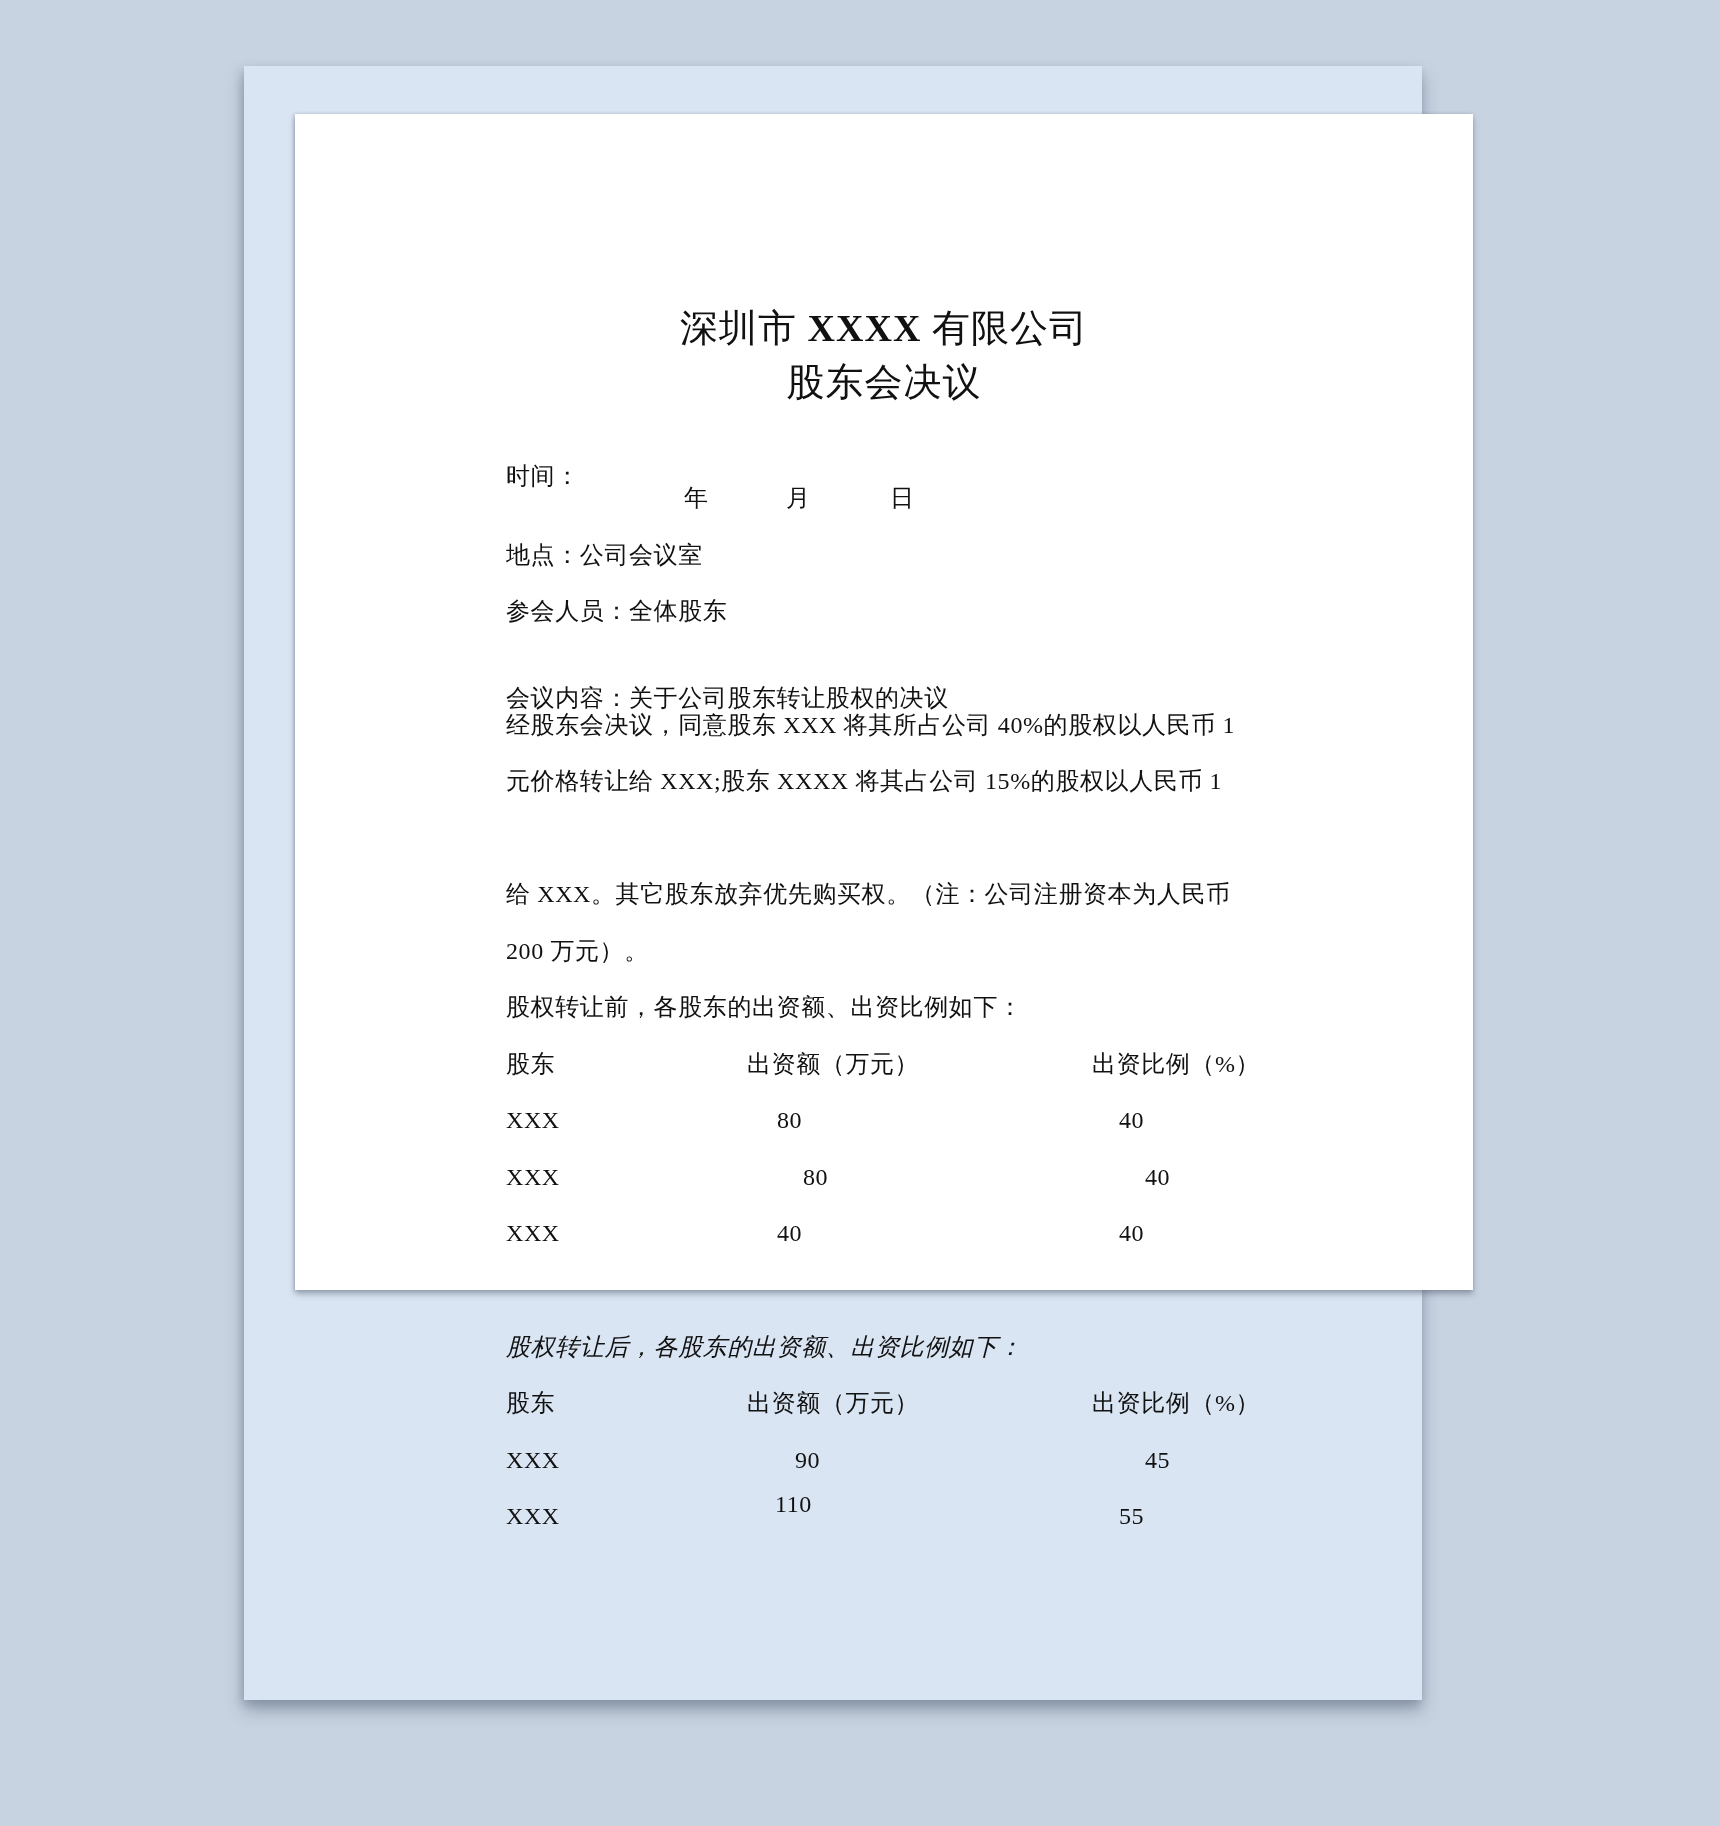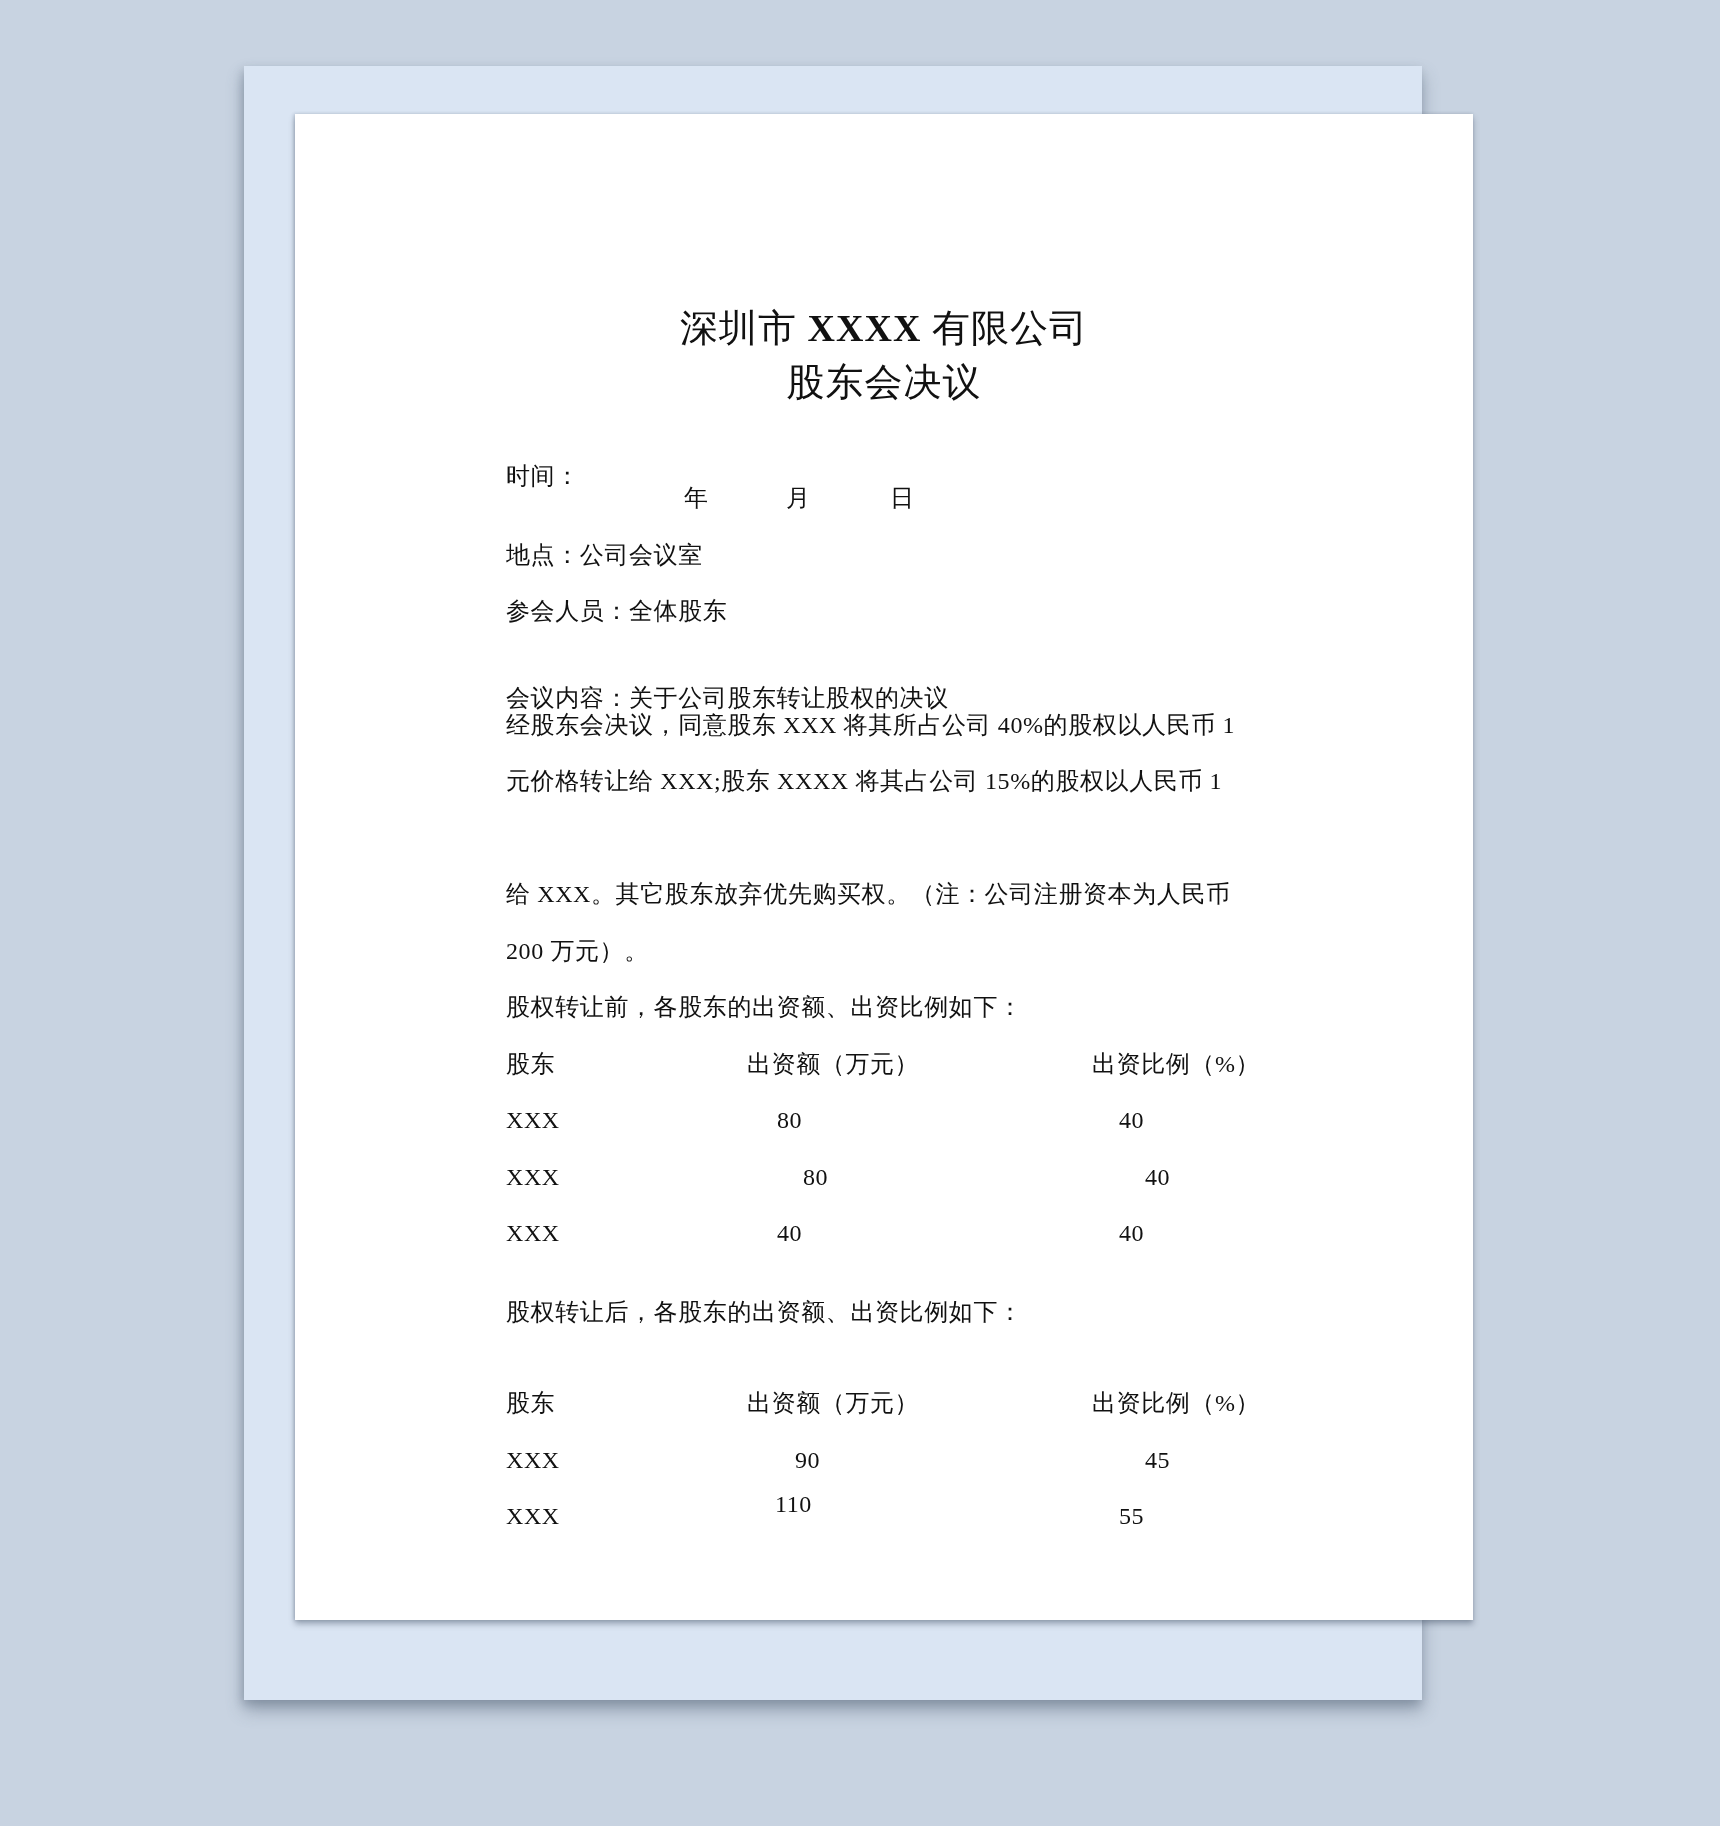--- a/index.html
+++ b/index.html
@@ -22,21 +22,21 @@
       width: 1178px;
       height: 1634px;
       background: #dae5f3;
       box-shadow: 0 10px 16px rgba(80, 95, 115, 0.45), -2px 4px 8px rgba(80,95,115,0.25);
     }
     .front-page {
       position: absolute;
       left: 295px;
       top: 114px;
       width: 1178px;
-      height: 1506px;
+      height: 1176px;
       background: #ffffff;
       box-shadow: 0 4px 6px rgba(70, 85, 105, 0.45), -1px 0 3px rgba(70,85,105,0.25);
     }
     .title {
       position: absolute;
       left: 0;
       width: 100%;
       text-align: center;
       font-size: 38px;
       line-height: 44px;
@@ -110,21 +110,21 @@
 
     <div class="abs" style="left:211px; top:1048px;">XXX</div>
     <div class="abs" style="left:508px; top:1048px;">80</div>
     <div class="abs" style="left:850px; top:1048px;">40</div>
 
     <div class="abs" style="left:211px; top:1104px;">XXX</div>
     <div class="abs" style="left:482px; top:1104px;">40</div>
     <div class="abs" style="left:824px; top:1104px;">40</div>
   </div>
 
-  <div class="line" style="top:1183px;">股权转让后，各股东的出资额、出资比例如下：</div>
+  <div class="line" style="top:1218px;font-style:italic;">股权转让后，各股东的出资额、出资比例如下：</div>
   <div>
     <div class="abs" style="left:211px; top:1274px;">股东</div>
     <div class="abs" style="left:452px; top:1274px;">出资额（万元）</div>
     <div class="abs" style="left:797px; top:1274px;">出资比例（%）</div>
 
     <div class="abs" style="left:211px; top:1331px;">XXX</div>
     <div class="abs" style="left:500px; top:1331px;">90</div>
     <div class="abs" style="left:850px; top:1331px;">45</div>
 
     <div class="abs" style="left:211px; top:1387px;">XXX</div>

